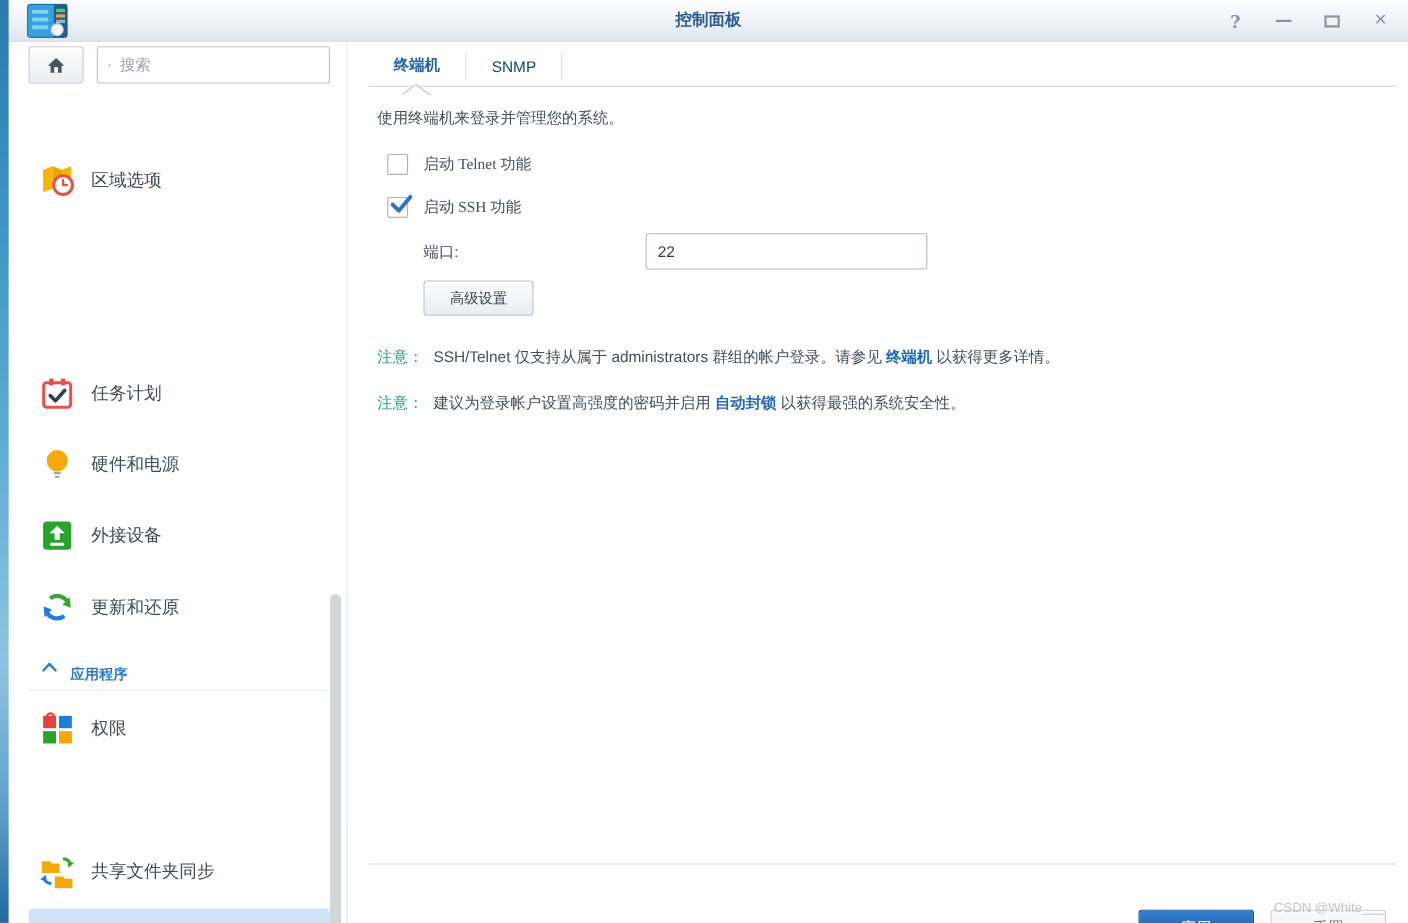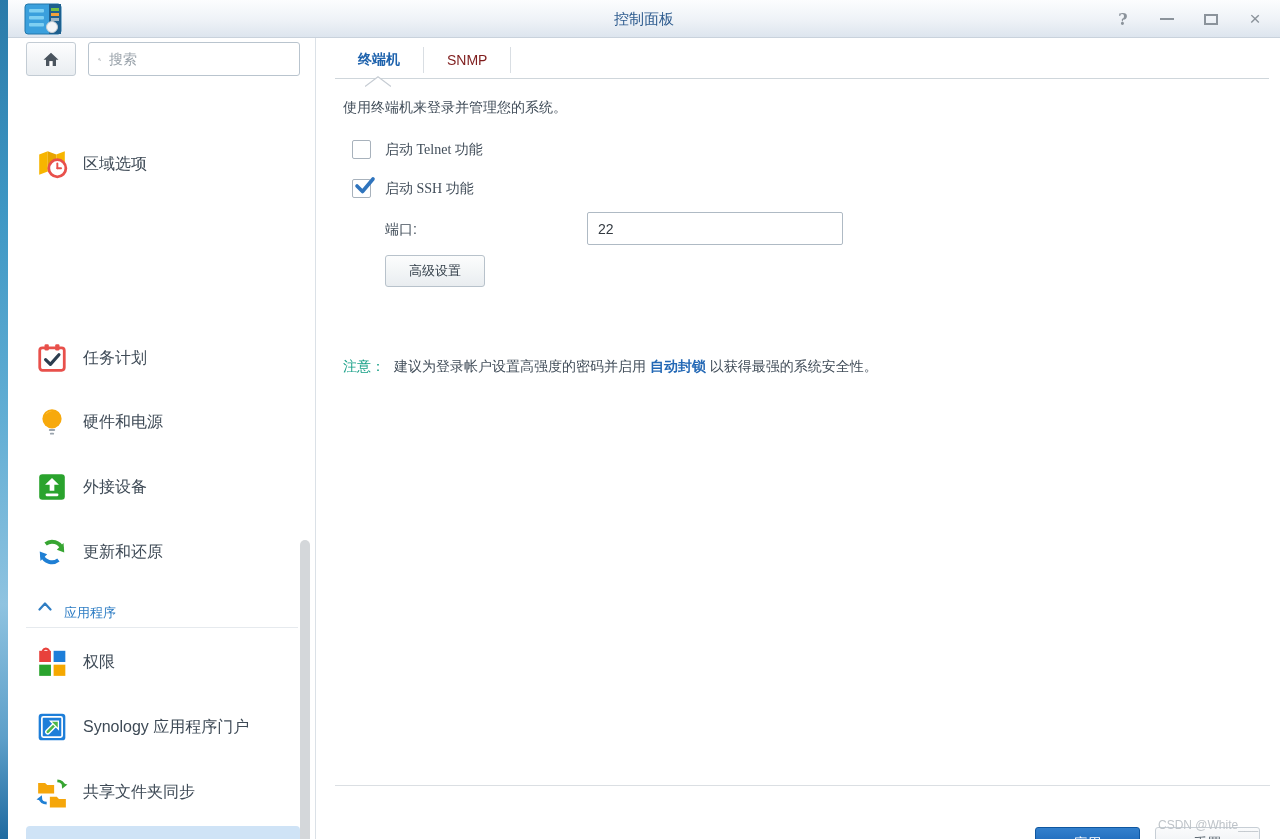--- a/index.html
+++ b/index.html
@@ -9,21 +9,21 @@
   
   .desktop-strip { position:absolute; left:0; top:0; width:8px; height:839px;
     background:linear-gradient(180deg,#2a7aa9 0%,#3e97c4 25%,#62aed4 50%,#8fc3e0 72%,#5d9fc9 88%,#1f6aa0 100%); }
 
   
   .titlebar { position:absolute; left:8px; top:0; width:1272px; height:38px;
     background:linear-gradient(180deg,#fcfdfe 0%,#eef2f7 55%,#dde5ee 100%);
     border-bottom:1px solid #c9d2dc; }
   .app-icon { position:absolute; left:16px; top:3px; width:38px; height:32px; }
   .win-title { position:absolute; left:0; top:0; width:100%; height:54px; line-height:38px;
-    text-align:center; font-size:15px; font-weight:normal; color:#2d5b8e; }
+    text-align:center; font-size:15px; font-weight:bold; color:#2d5b8e; }
   .win-controls { position:absolute; right:16px; top:0; height:38px; display:flex; align-items:center; gap:26px; }
   .wc { color:#8b939b; cursor:pointer; display:flex; align-items:center; justify-content:center; width:18px; height:18px; }
   .wc-help { font-size:16px; font-weight:bold; font-family:"DejaVu Serif",serif; }
   .wc-min span { display:block; width:14px; height:2px; background:#8b939b; }
   .wc-max span { display:block; width:14px; height:11px; border:2px solid #8b939b; }
   .wc-close { font-size:19px; line-height:18px; }
 
   
   .sidebar { position:absolute; left:8px; top:38px; width:307px; height:801px; background:#ffffff; }
   .v-divider { position:absolute; left:315px; top:38px; width:1px; height:801px; background:#dbe1e7; }
@@ -36,30 +36,30 @@
   .search-box input::placeholder { color:#9aa3ab; }
 
   .side-item { position:absolute; left:18px; width:274px; height:64px; display:flex; align-items:center;
     border-radius:4px; cursor:pointer; }
   .side-item.selected { background:#cfe3f6; }
   .si-icon { margin-left:10px; width:32px; height:32px; flex:0 0 32px; }
   .si-label { margin-left:15px; font-size:16px; color:#3e4a56; }
 
   .side-section { position:absolute; left:18px; top:552px; width:274px; height:32px; display:flex; align-items:center; cursor:pointer; }
   .side-section .chev { margin-left:12px; }
-  .side-section .sec-label { margin-left:12px; font-size:13px; font-weight:normal; color:#2e7dc4;margin-top:14px; }
+  .side-section .sec-label { margin-left:12px; font-size:13px; font-weight:bold; color:#2e7dc4;margin-top:14px; }
   .side-sec-divider { position:absolute; left:18px; top:589px; width:272px; height:1px; background:#e6eaee; }
 
   .side-scrollbar { position:absolute; left:292px; top:502px; width:10px; height:337px; background:#d4d7da; border-radius:5px; cursor:pointer; }
 
   
   .main { position:absolute; left:316px; top:38px; width:964px; height:710px; background:#fff; }
 
   .tabbar { position:absolute; left:19px; top:4px; height:36px; display:flex; align-items:stretch; }
-  .tab { padding:0 23px; display:flex; align-items:center; font-size:14px; color:#7f1d1d; cursor:pointer; }
+  .tab { padding:0 23px; display:flex; align-items:center; font-size:14px; color:#0c4a6e; cursor:pointer; }
   .tab.active { color:#1f63ad; font-weight:bold; }
   .tab-sep { width:1px; height:26px; background:#d9dee3; align-self:center; }
   .tab-underline { position:absolute; left:19px; top:40px; width:934px; height:1px; background:#cfd6db; }
   .tab-caret { position:absolute; left:49px; top:38px; z-index:2; }
 
   .intro-text { position:absolute; left:27px; top:61px; font-size:14px; color:#424e5a; }
 
   .chk-row { position:absolute; left:36px; display:flex; align-items:center;font-family:Liberation Serif, serif; }
   .chk-box { position:relative; width:19px; height:19px; background:#fff; border:1px solid #a8b2bc; border-radius:2px; cursor:pointer; }
   .chk-label { margin-left:14px; font-size:14px; color:#424e5a; }
@@ -195,30 +195,20 @@
     <svg class="si-icon" viewBox="0 0 30 30">
       <path d="M6.5,5 V4.2 A3,3 0 0 1 12,4.2 V5" fill="none" stroke="#e8413c" stroke-width="2"></path>
       <rect x="3" y="4.5" width="11" height="10.5" fill="#e8413c"></rect>
       <rect x="16.5" y="4.5" width="11" height="10.5" fill="#1d7ed9"></rect>
       <rect x="3" y="17.5" width="11" height="10.5" fill="#2aa32d"></rect>
       <rect x="16.5" y="17.5" width="11" height="10.5" fill="#f5a800"></rect>
     </svg>
     <span class="si-label">权限</span>
   </div>
 
-  <div class="side-item" style="top:657px">
-    <svg class="si-icon" viewBox="0 0 30 30">
-      <rect x="2.5" y="2.5" width="25" height="25" rx="3" fill="#1d7ed9"></rect>
-      <rect x="5.5" y="5.5" width="19" height="19" rx="1.5" fill="none" stroke="#ffffff" stroke-width="1.6"></rect>
-      <line x1="11" y1="19.5" x2="18" y2="12.5" stroke="#ffffff" stroke-width="5" stroke-linecap="round"></line>
-      <line x1="11" y1="19.5" x2="18" y2="12.5" stroke="#4cb648" stroke-width="2.4" stroke-linecap="round"></line>
-      <polygon points="13.5,9.5 21,9.5 21,17" fill="#4cb648" stroke="#ffffff" stroke-width="1.2"></polygon>
-    </svg>
-    <span class="si-label">Synology 应用程序门户</span>
-  </div>
 
   <div class="side-item" style="top:722px">
     <svg class="si-icon" viewBox="0 0 30 30">
       <path d="M2,6.5 h6.5 l2,2 h6.5 v8 h-15 Z" fill="#f5a60a"></path>
       <path d="M13,19.5 h6.5 l2,2 h6.5 v8 h-15 Z" fill="#f5a60a"></path>
       <path d="M20,4.5 a7,7 0 0 1 6.5,5" fill="none" stroke="#37a532" stroke-width="2.6"></path>
       <polygon points="29.5,8 24.5,12 24,6.5" fill="#37a532"></polygon>
       <path d="M10,25.5 a7,7 0 0 1 -6.5,-5" fill="none" stroke="#1f7fd4" stroke-width="2.6"></path>
       <polygon points="0.5,22 5.5,18 6,23.5" fill="#1f7fd4"></polygon>
     </svg>
@@ -262,20 +252,23 @@
       </svg>
     </div>
     <span class="chk-label">启动 SSH 功能</span>
   </div>
 
   <div class="port-label">端口:</div>
   <input class="port-input" type="text" value="22" style="">
 
   <button class="adv-btn">高级设置</button>
 
+  <div class="note" style="top:278px">
+    <span class="note-prefix">注意：</span><span>SSH/Telnet 仅支持从属于 administrators 群组的帐户登录。请参见 </span><span class="note-link">终端机</span><span> 以获得更多详情。</span>
+  </div>
 
   <div class="note" style="top:320px">
     <span class="note-prefix">注意：</span><span>建议为登录帐户设置高强度的密码并启用 </span><span class="note-link">自动封锁</span><span> 以获得最强的系统安全性。</span>
   </div>
 
   <div class="footer-divider"></div>
   <button class="btn btn-apply">应用</button>
   <button class="btn btn-reset">重置</button>
 </div>
 

